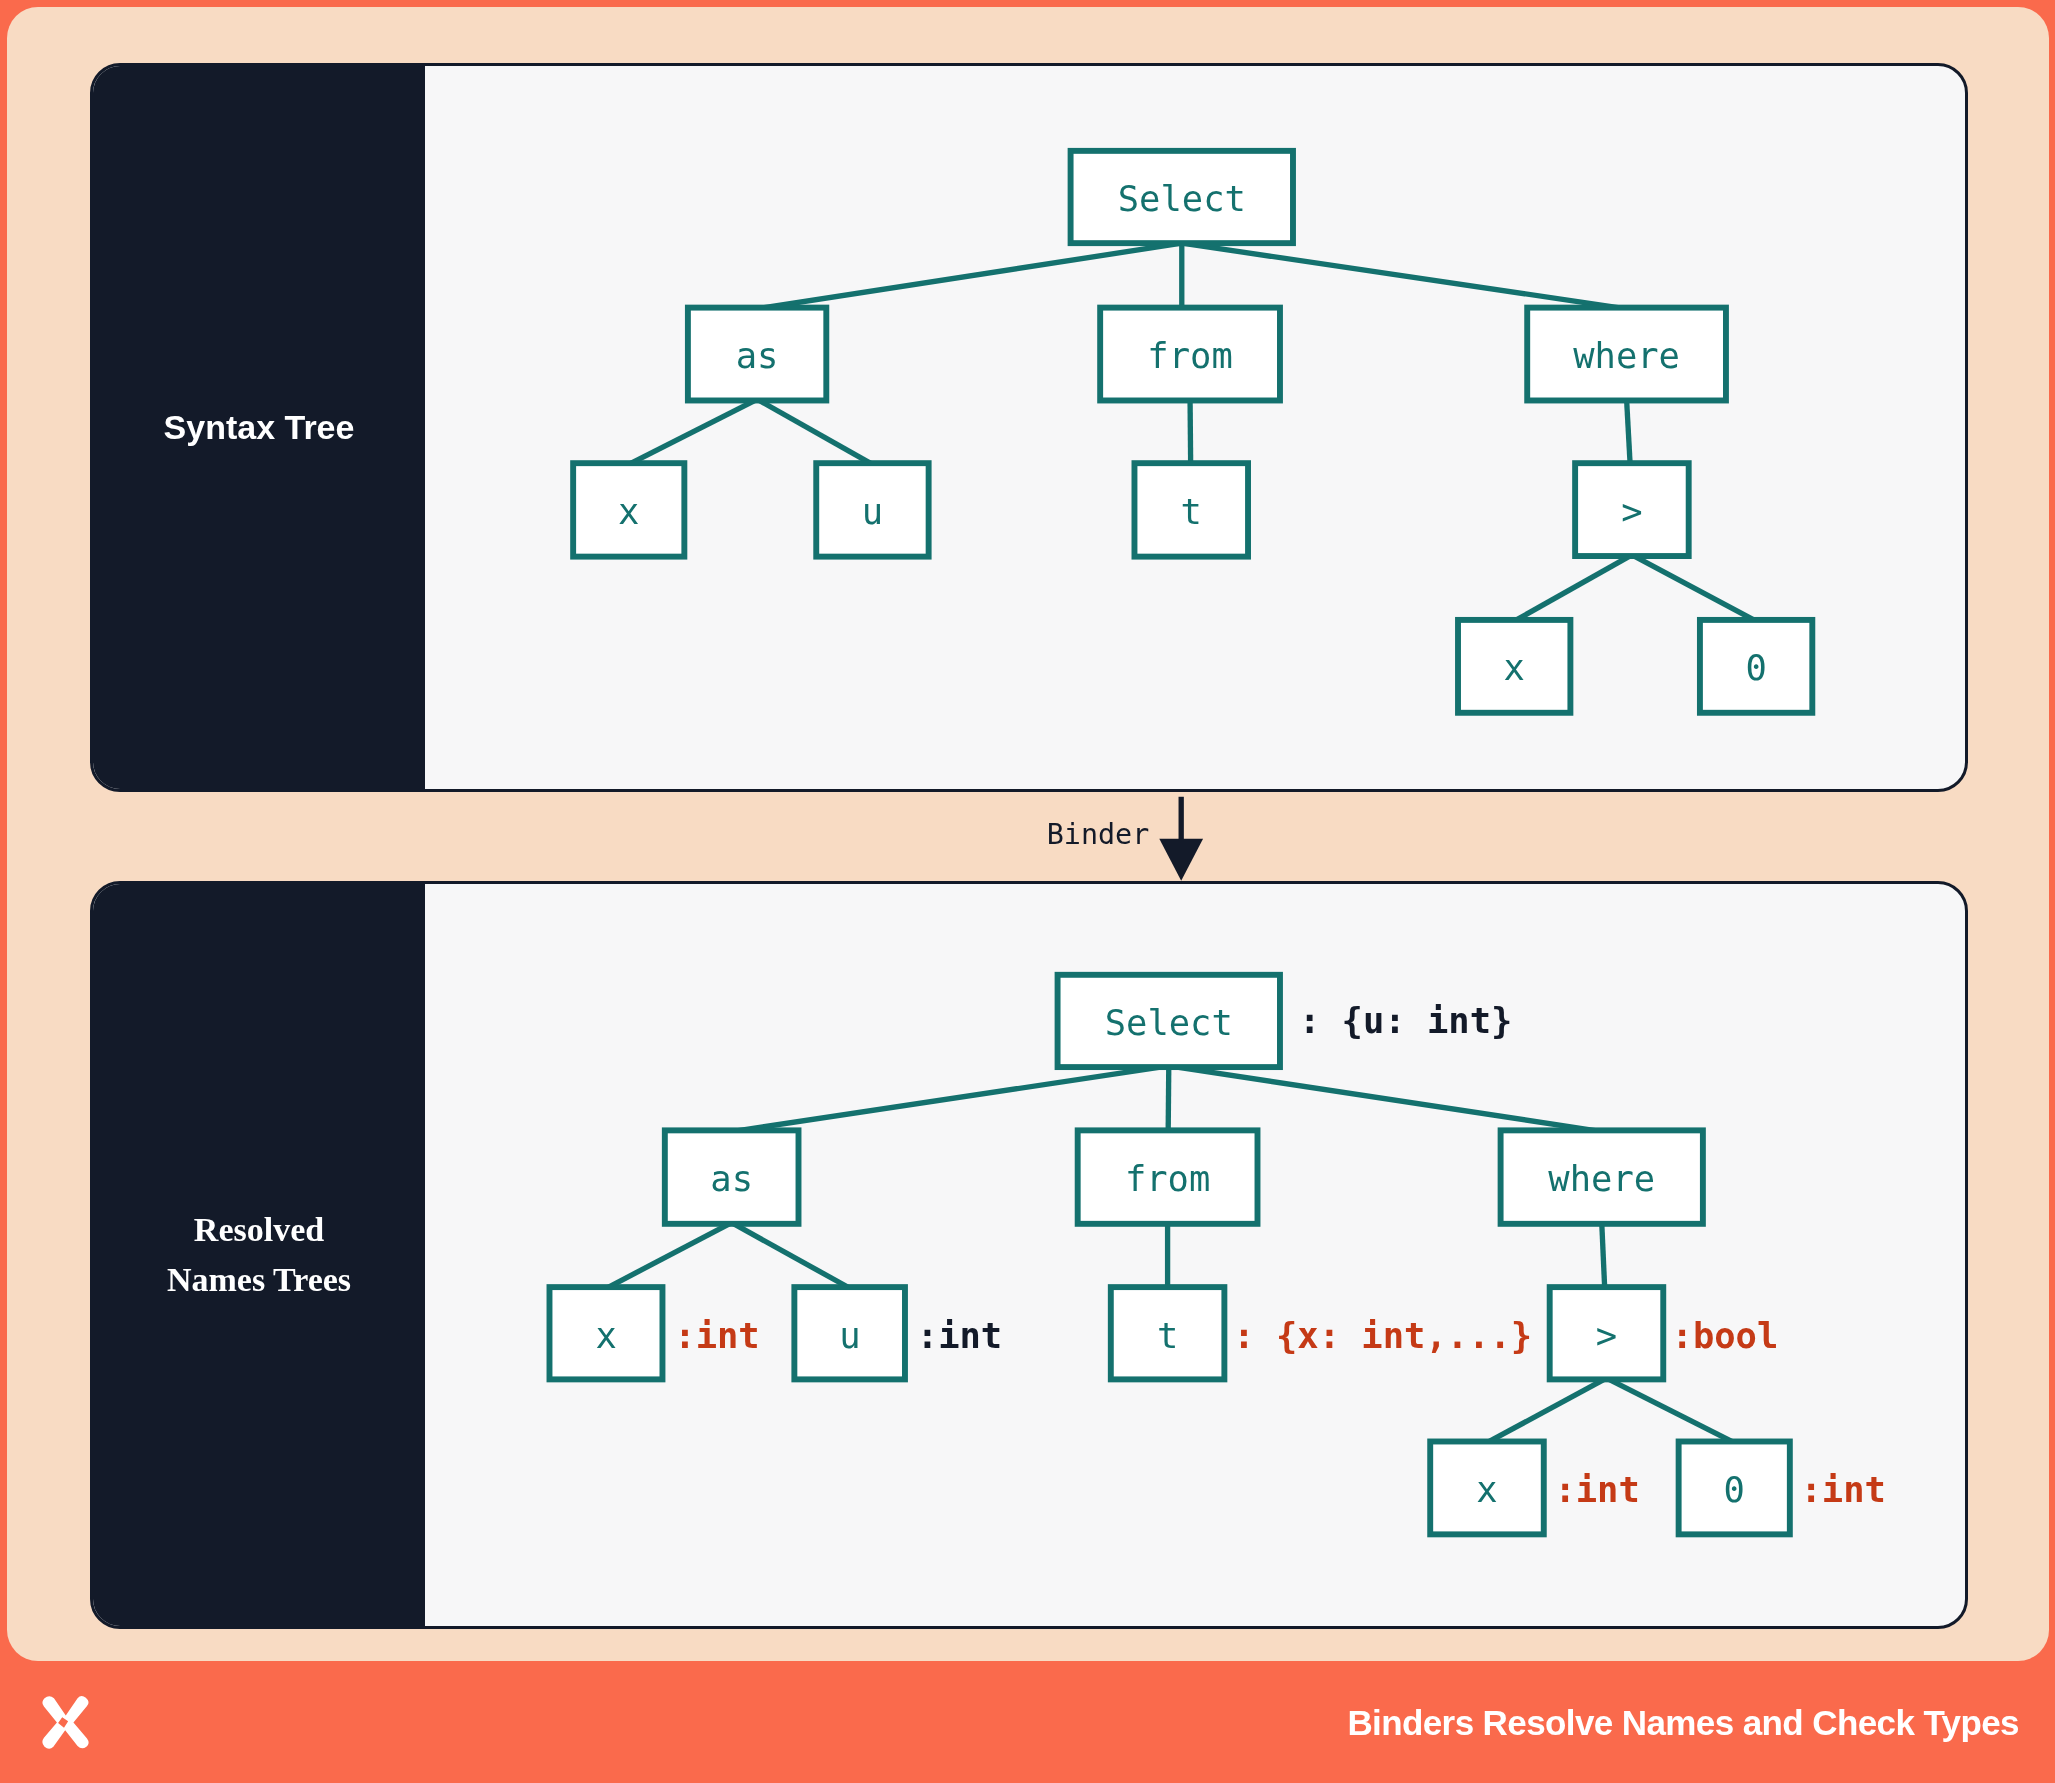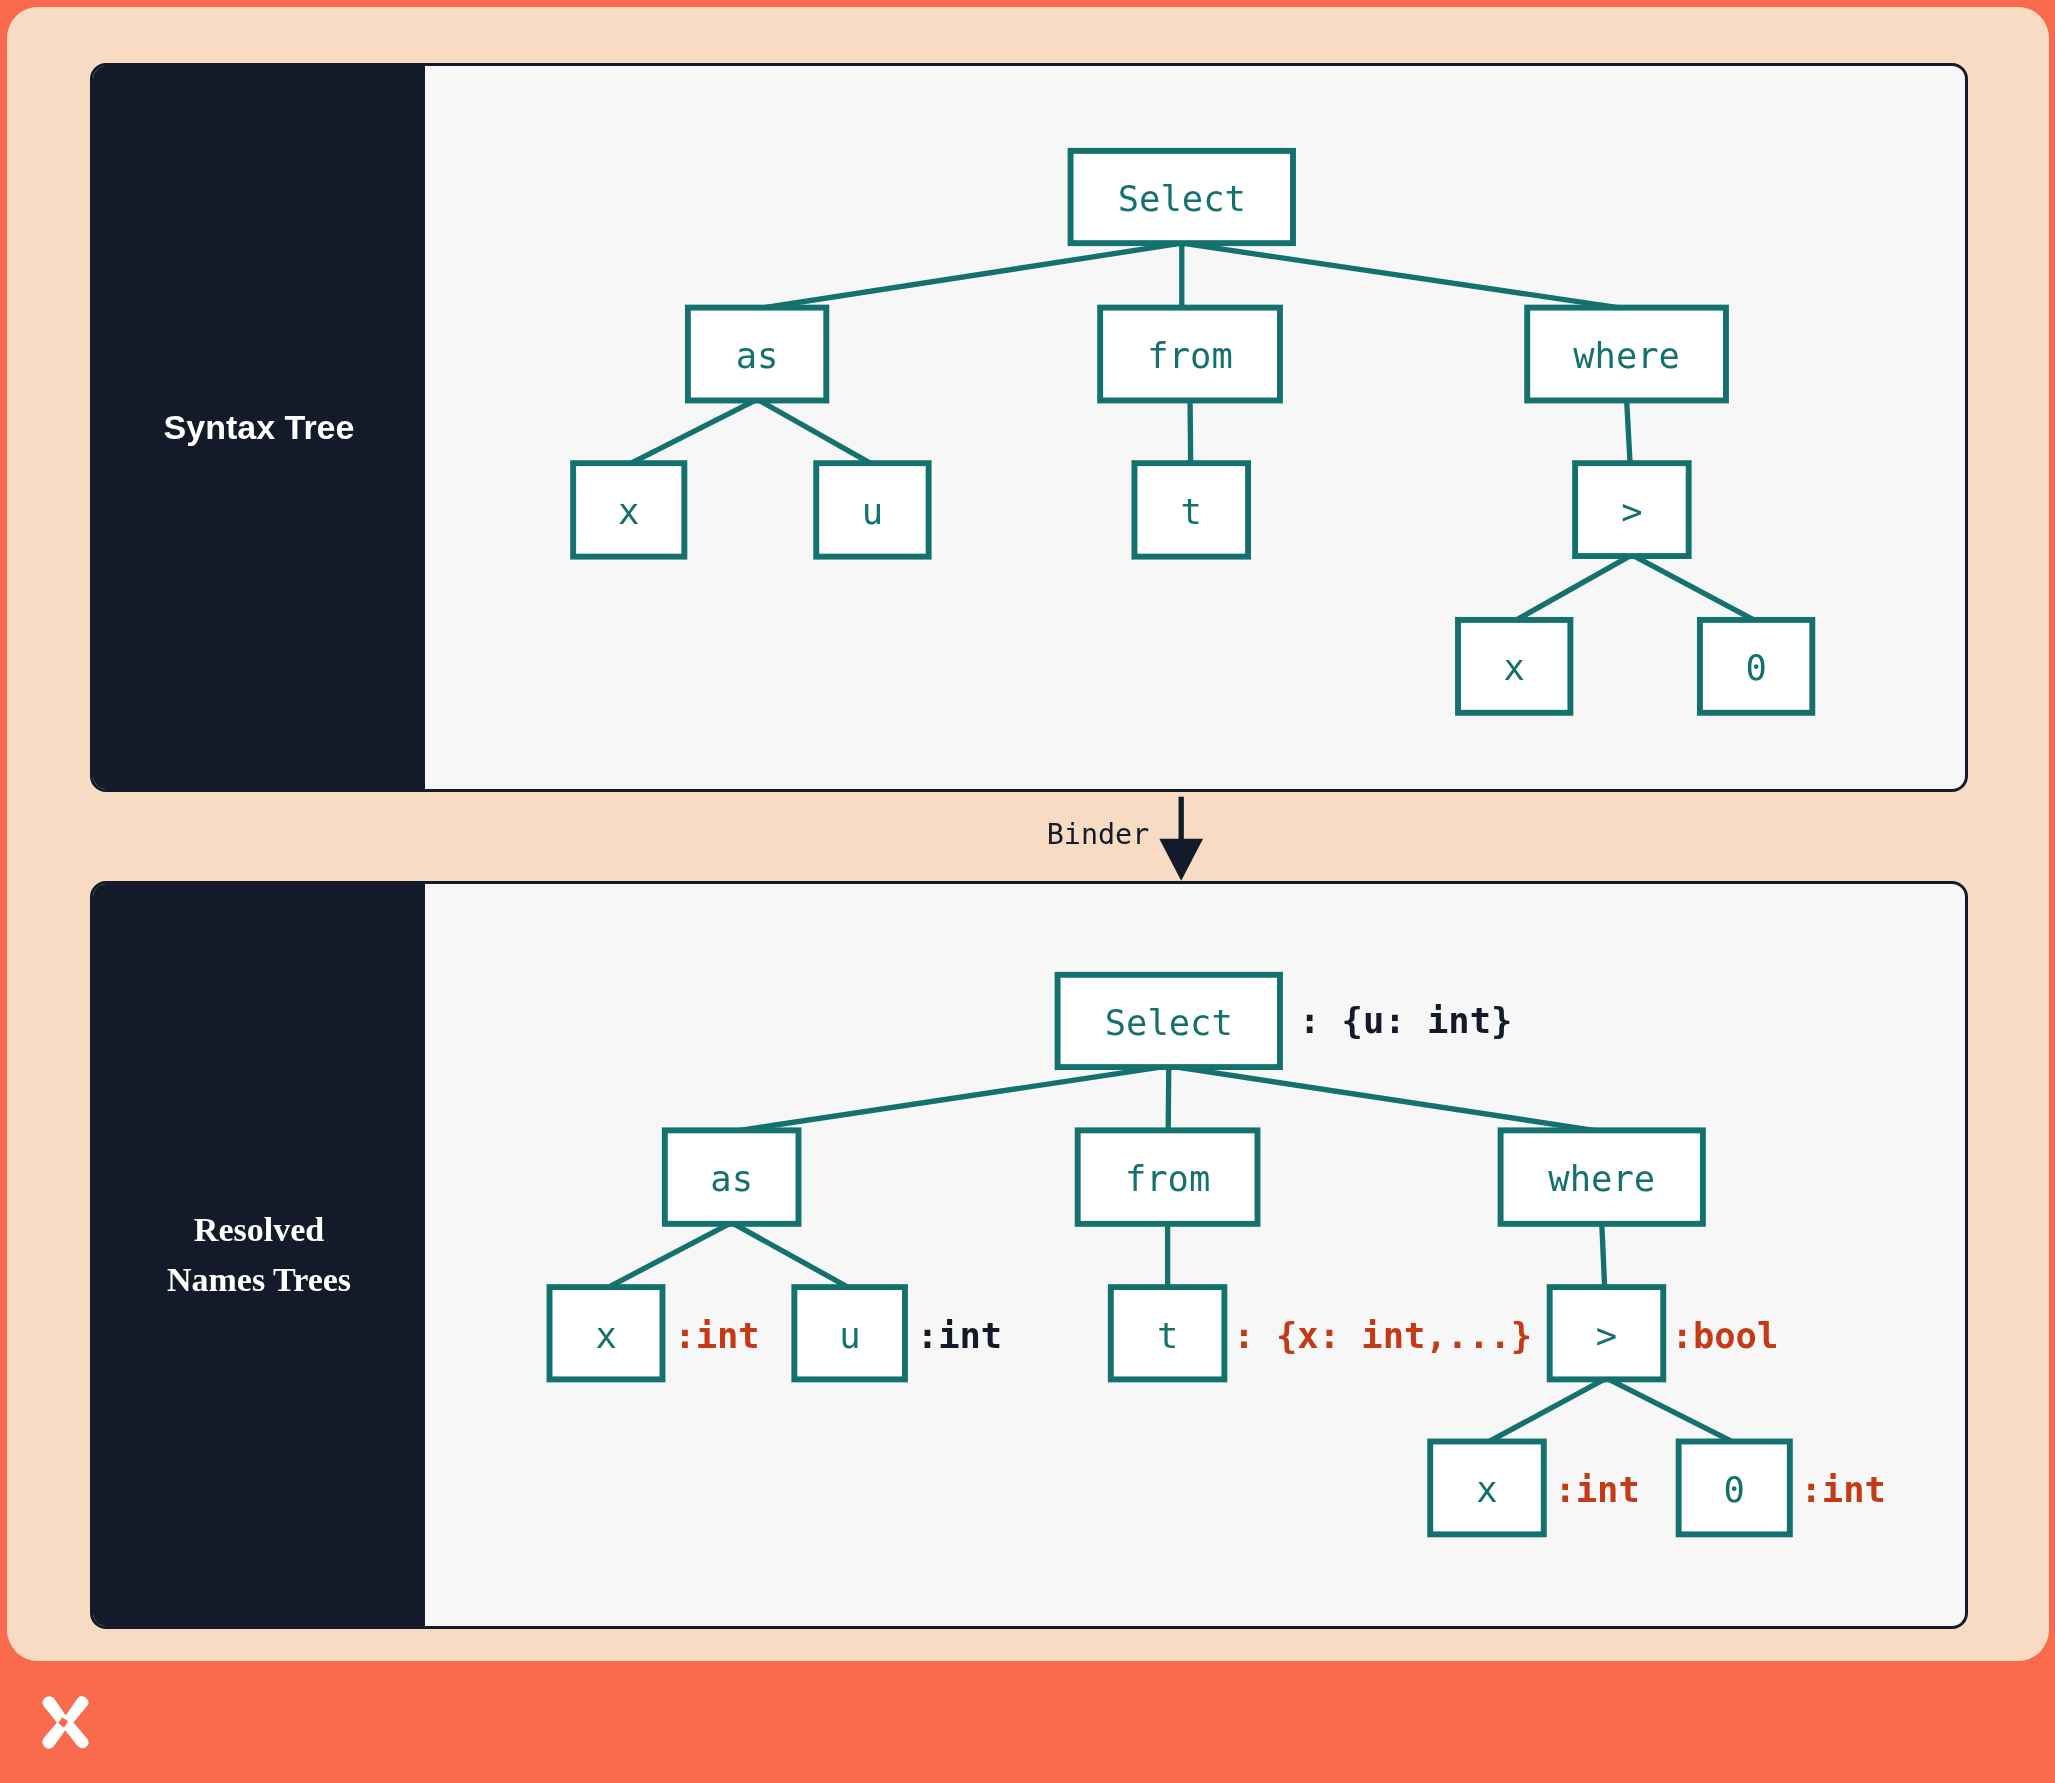--- a/index.html
+++ b/index.html
@@ -6,21 +6,21 @@
     --frame:#FA6A4C; --peach:#F8DBC3; --navy:#131A29;
     --panel:#F7F7F8; --teal:#14716E; --rust:#C53A16; --white:#FFFFFF;
   }
   *{margin:0;padding:0;box-sizing:border-box;}
   html,body{width:2056px;height:1784px;}
   body{background:var(--frame);position:relative;overflow:hidden;
        font-family:"Liberation Sans",sans-serif;}
   .canvas{position:absolute;left:7px;top:7px;width:2042px;height:1654px;
           background:var(--peach);border-radius:31px;}
   .panel{position:absolute;left:90px;width:1878px;background:var(--panel);
-         border:3.5px solid var(--navy);border-radius:16px;overflow:hidden;}
+         border:3.5px solid var(--navy);border-radius:30px;overflow:hidden;}
   .panel.top{top:63px;height:729px;}
   .panel.bottom{top:881px;height:748px;font-family:Liberation Serif, serif;}
   .sidebar{position:absolute;left:0;top:0;bottom:0;width:332px;
            background:var(--navy);display:flex;align-items:center;
            justify-content:center;text-align:center;}
   .sidebar-label{color:#fff;font-weight:bold;font-size:34px;line-height:1.48;}
   .overlay{position:absolute;left:0;top:0;width:2056px;height:1784px;
            pointer-events:none;}
   .edge{stroke:var(--teal);stroke-width:9;}
   .nodebox{fill:var(--white);stroke:var(--teal);stroke-width:10;}
@@ -164,16 +164,17 @@
       <text class="nodelabel" x="2932" y="2519">0</text>
       <text class="ann red" x="3044" y="2519">:int</text>
     </g>
   </svg>
 
   <div class="footer">
     <svg class="logo" viewBox="0 0 100 100">
       <path fill="#FFFFFF" fill-rule="evenodd" d="M33 9 L53 38 L73 9 Q79 2 87 8 Q95 15 89 22 L66 50 L89 77 Q95 85 88 91 Q80 97 73 90 L52 63 L32 91 Q25 98 17 91 Q10 84 16 76 L38 50 L16 23 Q10 16 17 9 Q25 2 33 9 Z
                M47 41 L57 48 L50 59 L40 51 Z"></path>
     </svg>
+    <div class="footer-title">Binders Resolve Names and Check Types</div>
   </div>
 
 </div>
 
 
 </body></html>

